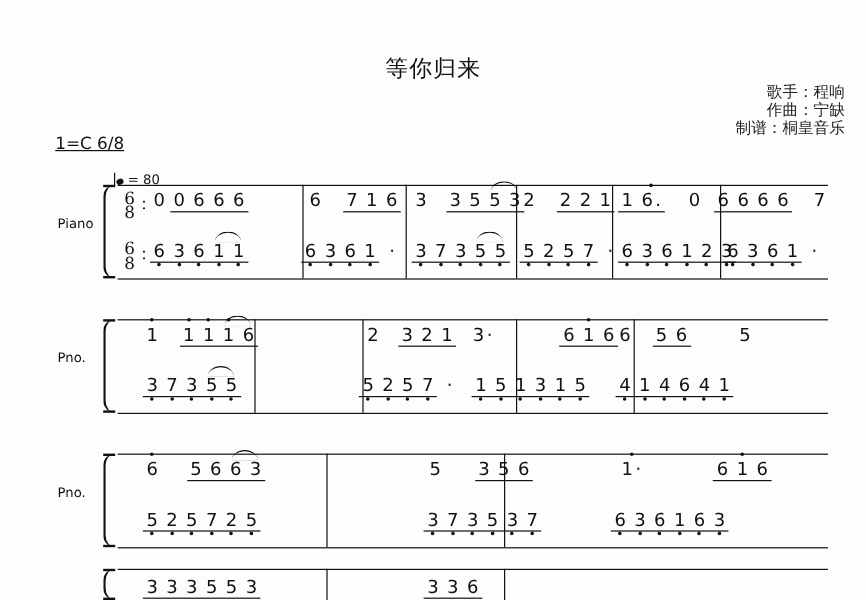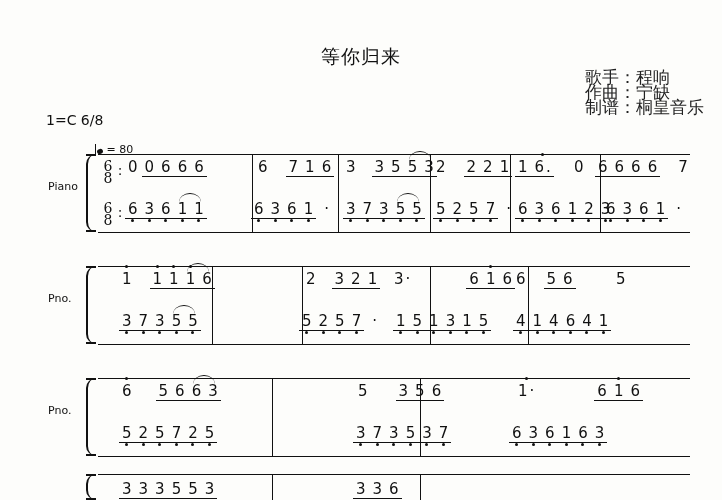--- a/index.html
+++ b/index.html
@@ -13,27 +13,27 @@
   }
   .sheet{position:relative;width:722px;height:500px;}
 
   .title{
     position:absolute;top:44px;left:0;width:722px;
     text-align:center;font-size:19px;letter-spacing:1px;
     font-family:"DejaVu Sans", sans-serif;
   }
   .credits{
     position:absolute;top:70px;right:18px;
-    text-align:left;font-size:17px;line-height:15px;
+    text-align:right;font-size:13px;line-height:15px;
     font-family:"DejaVu Sans", sans-serif;
     color:#222;
   }
   .keysig{
     position:absolute;top:112px;left:46px;
-    font-size:14px;font-family:"DejaVu Sans", sans-serif;
+    font-size:14px;font-family:"DejaVu Sans", sans-serif;text-decoration:underline;
   }
   .tempo{
     position:absolute;top:142px;left:96px;
     font-size:11px;font-family:"DejaVu Sans", sans-serif;
   }
   .tempo .notehead{
     display:inline-block;width:6px;height:5px;border-radius:50%;
     background:#111;transform:rotate(-20deg);position:relative;top:1px;
   }
   .tempo .stem{

